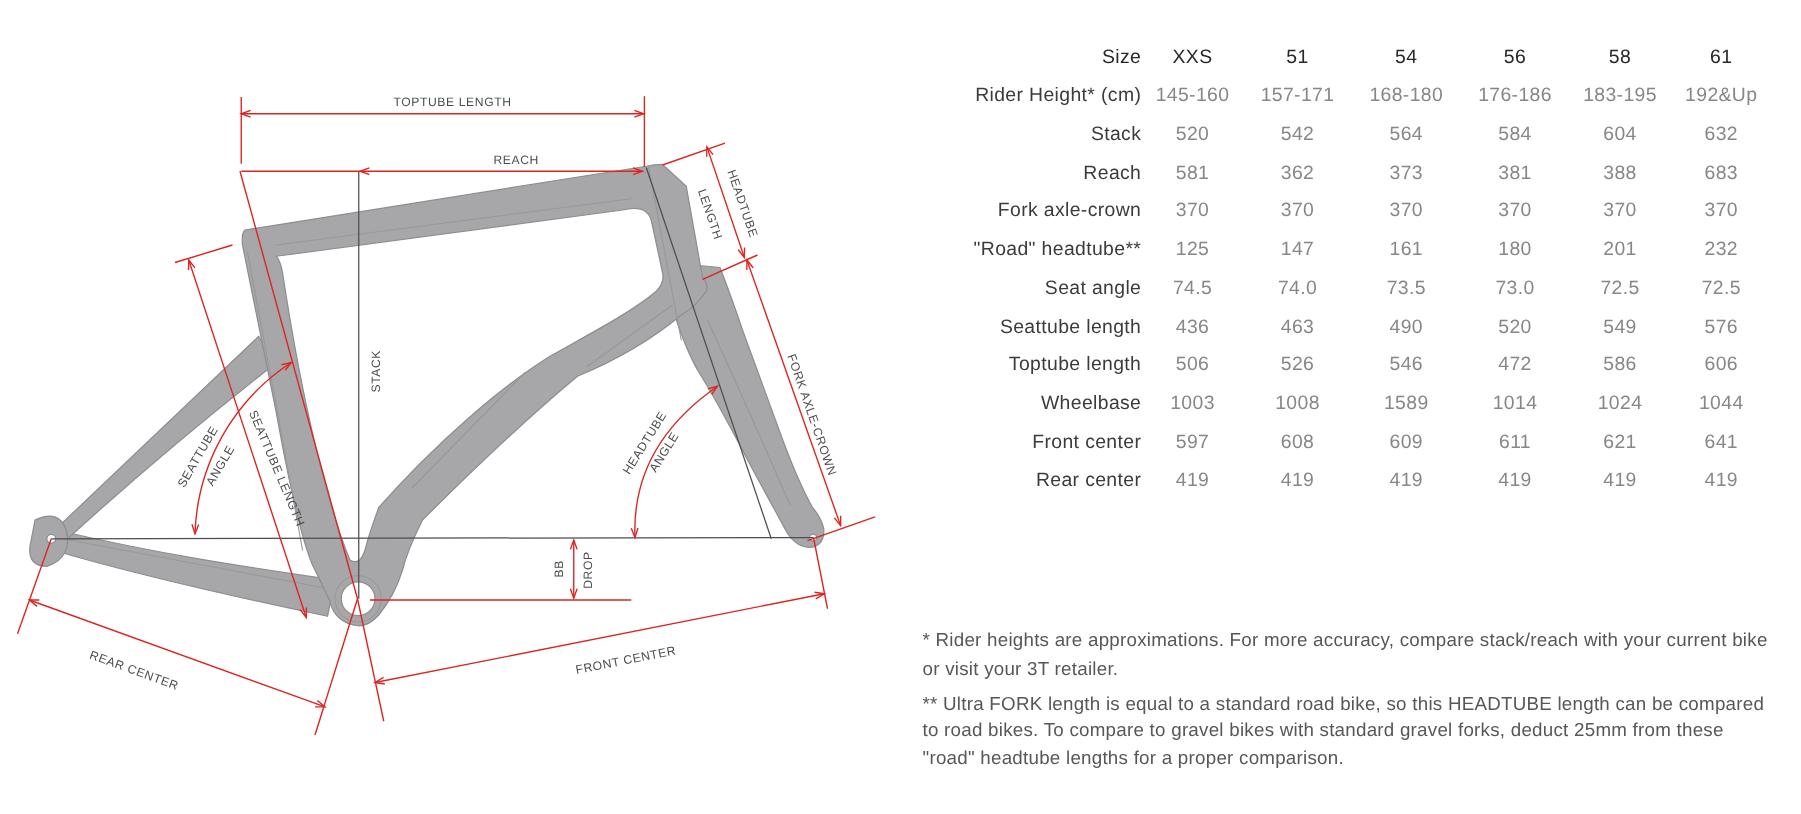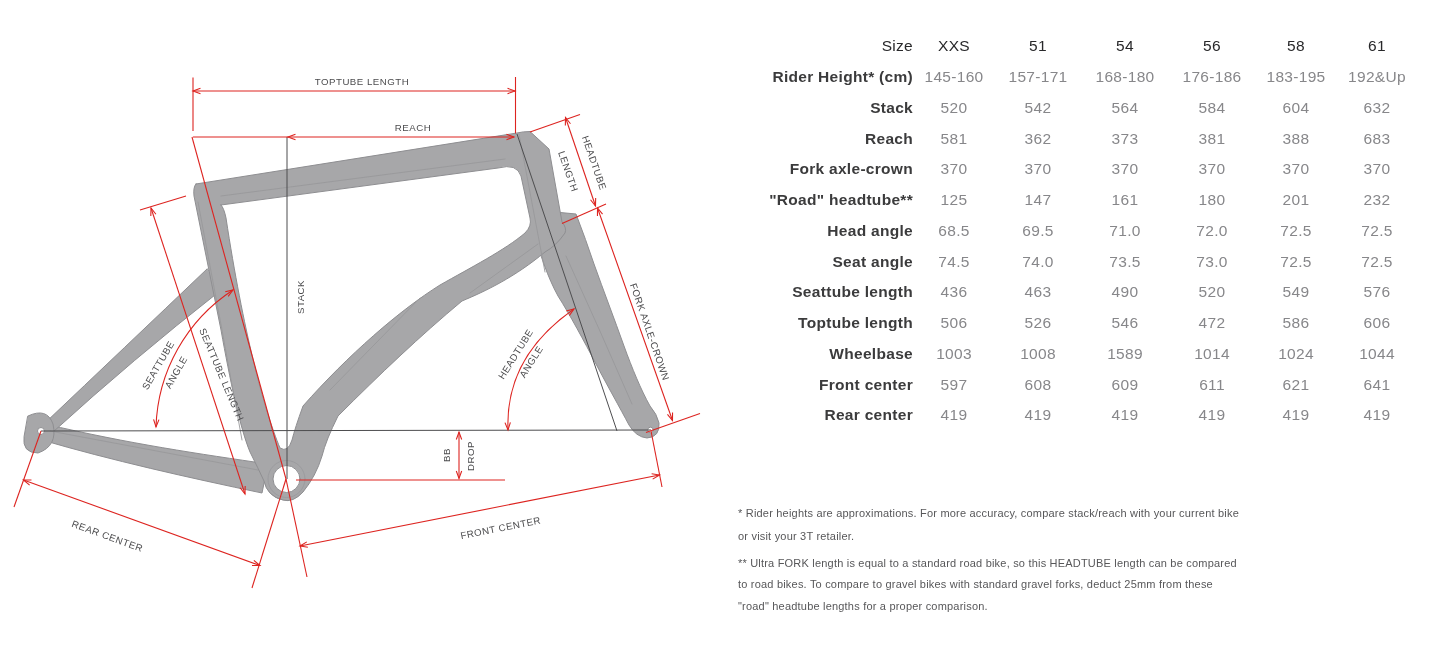--- a/index.html
+++ b/index.html
@@ -1,25 +1,25 @@
 <!DOCTYPE html>
 <html><head>
 <meta charset="utf-8">
 <style>
   html,body{margin:0;padding:0;background:#ffffff;}
   body{width:1441px;height:651px;position:relative;overflow:hidden;
        font-family:"Liberation Sans",sans-serif;}
   
   #geo-table{position:absolute;left:714px;top:31px;border-collapse:collapse;table-layout:fixed;}
   #geo-table td{height:30.75px;padding:0;font-size:15.5px;letter-spacing:0.3px;vertical-align:middle;}
-  #geo-table td.lbl{text-align:right;color:#3b3b3c;width:199px;font-weight:bold;}
+  #geo-table td.lbl{text-align:right;color:#3b3b3c;width:199px;}
   #geo-table td.v{text-align:center;color:#87878a;}
   #geo-table tr.hd td{color:#28282a;font-weight:400;}
   .c1{width:82px}.c2{width:86px}.c3{width:88px}.c4{width:86px}.c5{width:82px}.c6{width:80px}
-  .fn{position:absolute;left:738px;color:#575759;font-size:11px;line-height:21.4px;letter-spacing:0.2px;}
+  .fn{position:absolute;left:738px;color:#575759;font-size:15px;line-height:21.4px;letter-spacing:0.2px;}
 </style>
 </head>
 <body>
 
 <svg id="diagram" width="730" height="651" viewBox="0 0 730 651" style="position:absolute;left:0;top:0">
 <defs>
 <path id="ah" d="M-7.5,-2.7 L0,0 L-7.5,2.7" fill="none" stroke="#dd2420" stroke-width="1.1"></path>
 </defs>
 <g stroke-linejoin="round" stroke-linecap="round">
 
@@ -193,29 +193,20 @@
   <tr>
         <td class="lbl">"Road" headtube**</td>
         <td class="v">125</td>
         <td class="v">147</td>
         <td class="v">161</td>
         <td class="v">180</td>
         <td class="v">201</td>
         <td class="v">232</td>
       </tr>
 
-  <tr>
-        <td class="lbl">Head angle</td>
-        <td class="v">68.5</td>
-        <td class="v">69.5</td>
-        <td class="v">71.0</td>
-        <td class="v">72.0</td>
-        <td class="v">72.5</td>
-        <td class="v">72.5</td>
-      </tr>
 
 
   <tr>
         <td class="lbl">Seat angle</td>
         <td class="v">74.5</td>
         <td class="v">74.0</td>
         <td class="v">73.5</td>
         <td class="v">73.0</td>
         <td class="v">72.5</td>
         <td class="v">72.5</td>

